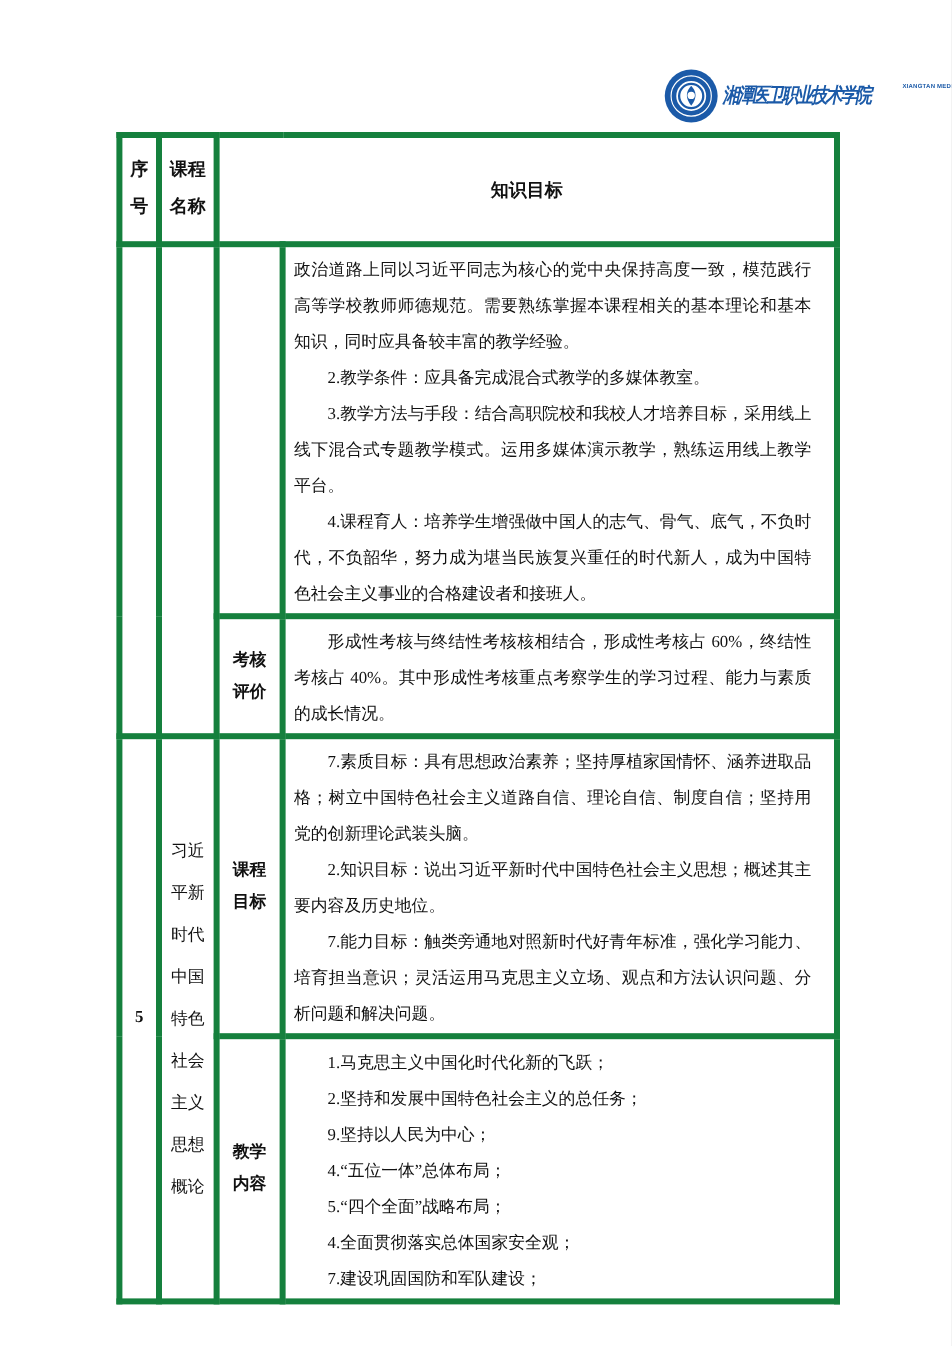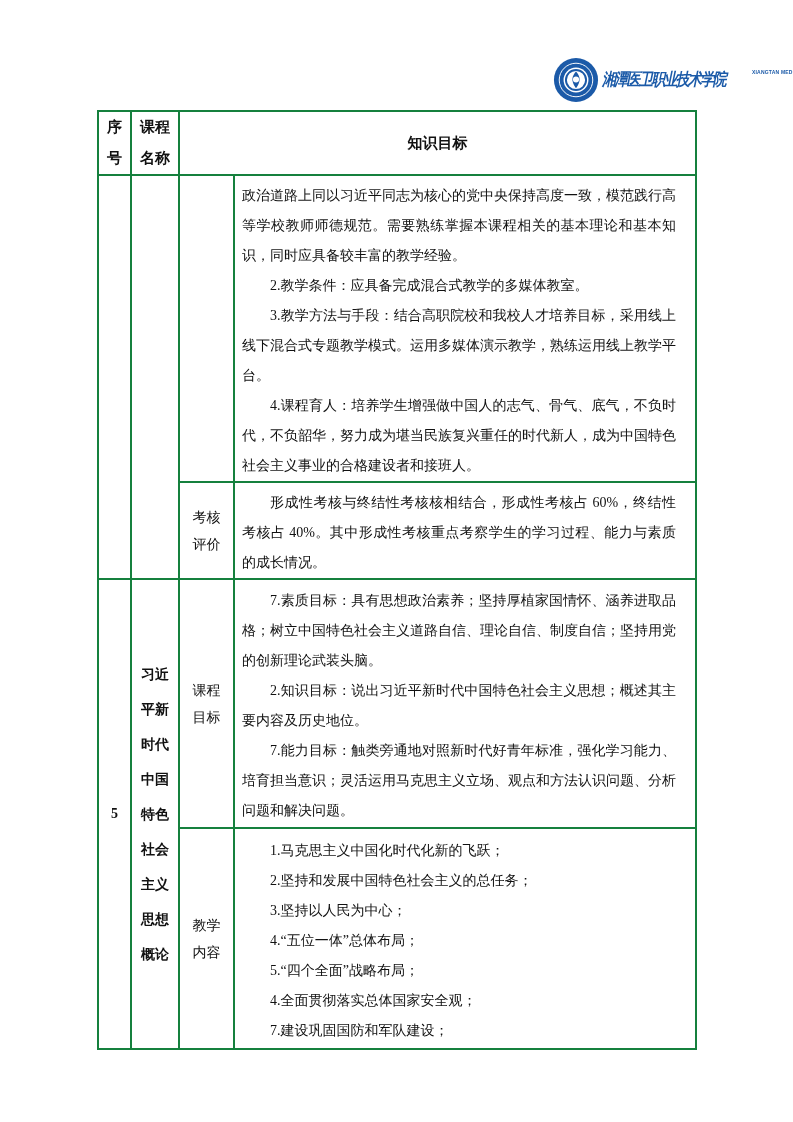--- a/index.html
+++ b/index.html
@@ -48,44 +48,44 @@
   
   table.course-table {
     position: absolute;
     left: 97px;
     top: 110px;
     width: 598px;
     border-collapse: collapse;
     table-layout: fixed;
   }
   .course-table td, .course-table th {
-    border: 2px solid #15803d;
+    border: 5px solid #15803d;
     vertical-align: middle;
     font-size: 14px;
   }
   .course-table th { font-size: 15px; font-weight: bold; }
   .hdr-narrow { line-height: 31px; }
   .hdr-narrow .wrap2, .lbl .wrap2, .cname .wrap2 {
     width: 34px;
-    margin: 0 auto;
+    margin: 12px auto;
     word-break: break-all;
     text-align: center;
   }
   .hdr-narrow .wrap1 { width: 17px; margin: 0 auto; word-break: break-all; text-align: center; }
   .cell-content {
     vertical-align: top;
     padding: 5px 19px 0 7px;
     text-align: justify;
   }
   .cell-content p { line-height: 30px; text-indent: 2em; }
   .cell-content p.no-indent { text-indent: 0; }
-  .lbl { font-weight: normal; font-size: 15px; }
+  .lbl { font-weight: bold; font-size: 15px; }
   .lbl .wrap2 { line-height: 27px; }
   .seq { text-align: center; font-weight: bold; font-size: 15px; }
-  .cname { font-weight: bold; font-size: 15px; }
+  .cname { font-weight: normal; font-size: 15px; }
   .cname .wrap2 { line-height: 35px; width: 32px; }
 
   
   .page-number {
     position: absolute;
     top: 1028px;
     left: 0;
     width: 100%;
     text-align: center;
     font-size: 14px;
@@ -163,21 +163,21 @@
         <p>7.能力目标：触类旁通地对照新时代好青年标准，强化学习能力、培育担当意识；灵活运用马克思主义立场、观点和方法认识问题、分析问题和解决问题。</p>
       </td>
     </tr>
     <tr style="height:221px">
       <td class="lbl">
         <div class="wrap2">教学内容</div>
       </td>
       <td class="cell-content">
         <p>1.马克思主义中国化时代化新的飞跃；</p>
         <p>2.坚持和发展中国特色社会主义的总任务；</p>
-        <p>3.坚持以人民为中心；</p>
+        <p>9.坚持以人民为中心；</p>
         <p>4.“五位一体”总体布局；</p>
         <p>5.“四个全面”战略布局；</p>
         <p>4.全面贯彻落实总体国家安全观；</p>
         <p>7.建设巩固国防和军队建设；</p>
       </td>
     </tr>
   </tbody>
     </table>
 
 

